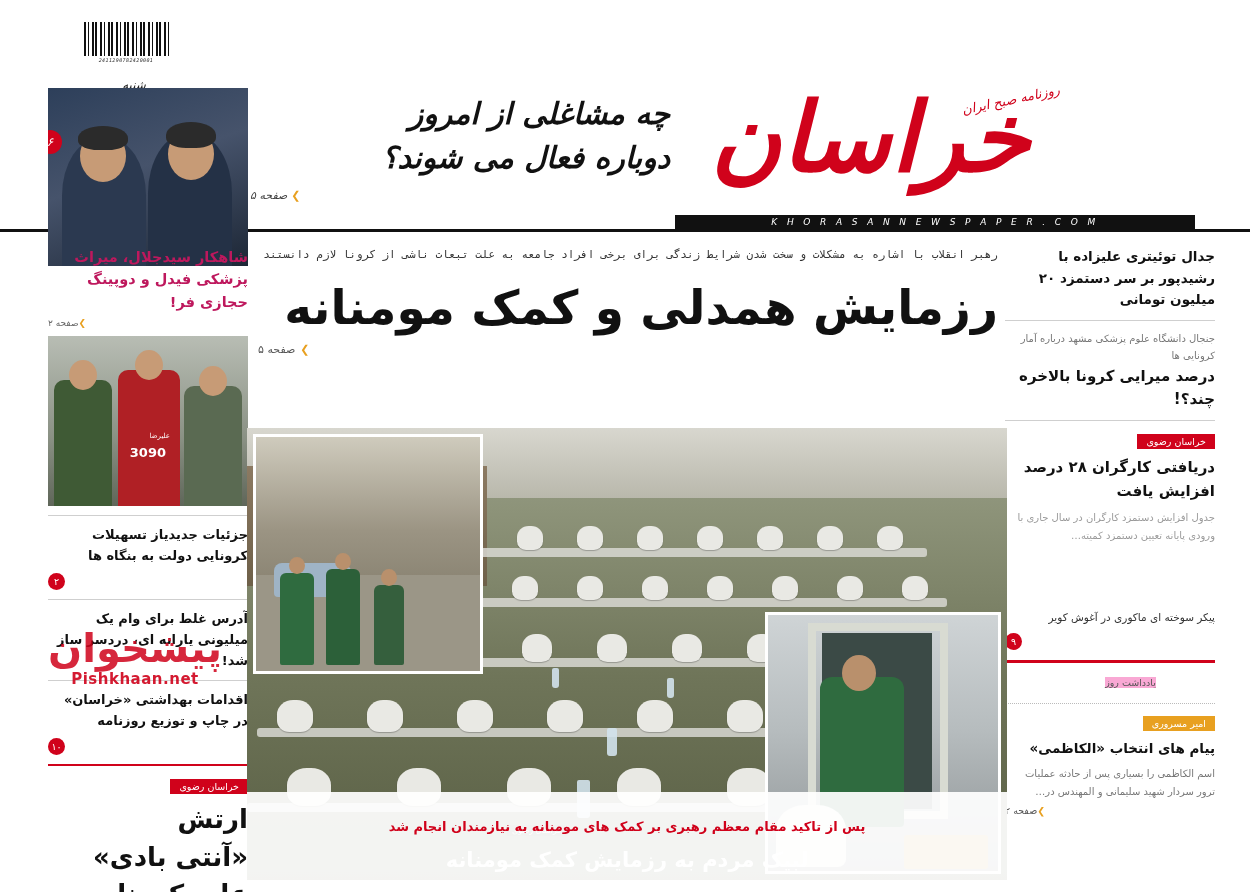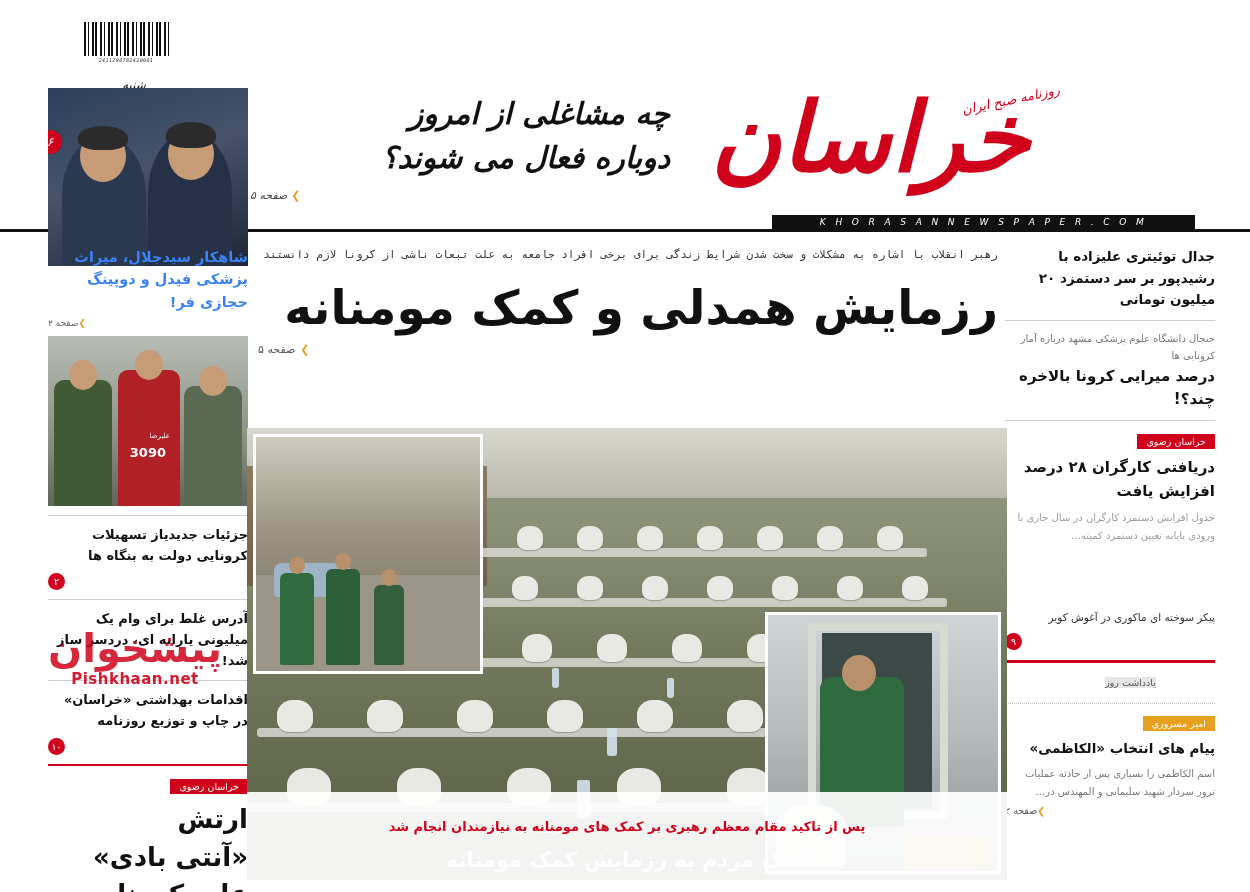--- a/index.html
+++ b/index.html
@@ -71,21 +71,21 @@
   }
   .headline-top .line {
     font-size: 30px; font-weight: bold; color: #111; line-height: 1.45;
   }
   .headline-top .ref {
     margin-top: 10px; font-size: 11px; color: #444; text-align: left;
   }
   .headline-top .ref .arrow { color: #e8a020; margin-left: 4px; }
 
   .site-strip {
-    position: absolute; bottom: 0; right: 55px; width: 423px; height: 14px;
+    position: absolute; bottom: 0; right: 55px; width: 520px; height: 14px;
     background: #111; color: #fff; font-size: 9px; letter-spacing: 3.4px;
     text-align: center; line-height: 14px;
     font-family: "DejaVu Sans", sans-serif;
   }
 
   
   .topright {
     position: absolute; top: 88px; left: 48px; width: 200px;
   }
   .topright .photo {
@@ -119,21 +119,21 @@
   .kicker.orange { background: #e8a020; }
   .hr-thin { border-top: 1px solid #cfcfcf; margin: 9px 0; }
   .hr-red { border-top: 2px solid #d0021b; margin: 9px 0; }
 
   
   .col-right {
     position: absolute; top: 246px; left: 48px; width: 200px;
     direction: rtl; text-align: right;
   }
   .cr-title {
-    font-size: 14.5px; font-weight: bold; color: #3b82f6; line-height: 1.55;
+    font-size: 14.5px; font-weight: bold; color: #be185d; line-height: 1.55;
   }
   .cr-ref { font-size: 9px; color: #666; text-align: left; margin-top: 5px; }
   .cr-h2 { font-size: 13px; font-weight: bold; color: #111; line-height: 1.6; }
   .cr-big {
     font-size: 26px; font-weight: bold; color: #111; line-height: 1.45;
   }
   .badge-num {
     display: inline-block; width: 17px; height: 17px; border-radius: 50%;
     background: #d0021b; color: #fff; font-size: 9.5px;
     text-align: center; line-height: 17px; vertical-align: middle;
@@ -418,21 +418,21 @@
     <div class="grayblock" style="margin-top:6px;">جدول افزایش دستمزد کارگران در سال جاری با ورودی پایانه تعیین دستمزد کمیته…</div>
 
     <div style="height:64px;"></div>
     <div class="cl-small">پیکر سوخته ای ماکوری در آغوش کویر</div>
     <div style="text-align:left;margin-top:4px;">
       <span class="badge-num">۹</span>
     </div>
 
     <div class="redbar"></div>
     <div style="text-align:center;">
-      <span class="kicker" style="background:#e5e5e5;color:#555;padding:0;margin-left:41px;">یادداشت روز</span>
+      <span class="kicker" style="background:#f9a8d4;color:#555;padding:0;margin-left:41px;">یادداشت روز</span>
     </div>
     <div class="dashline"></div>
     <span class="kicker orange">امیر مسروری</span>
     <div class="cl-title">پیام های انتخاب «الکاظمی»</div>
     <div class="cl-body">اسم الکاظمی را بسیاری پس از حادثه عملیات ترور سردار شهید سلیمانی و المهندس در…</div>
     <div class="footer-ref">
       <span class="arrow-l">❯</span><span>صفحه ۲</span>
     </div>
   </div>
 

